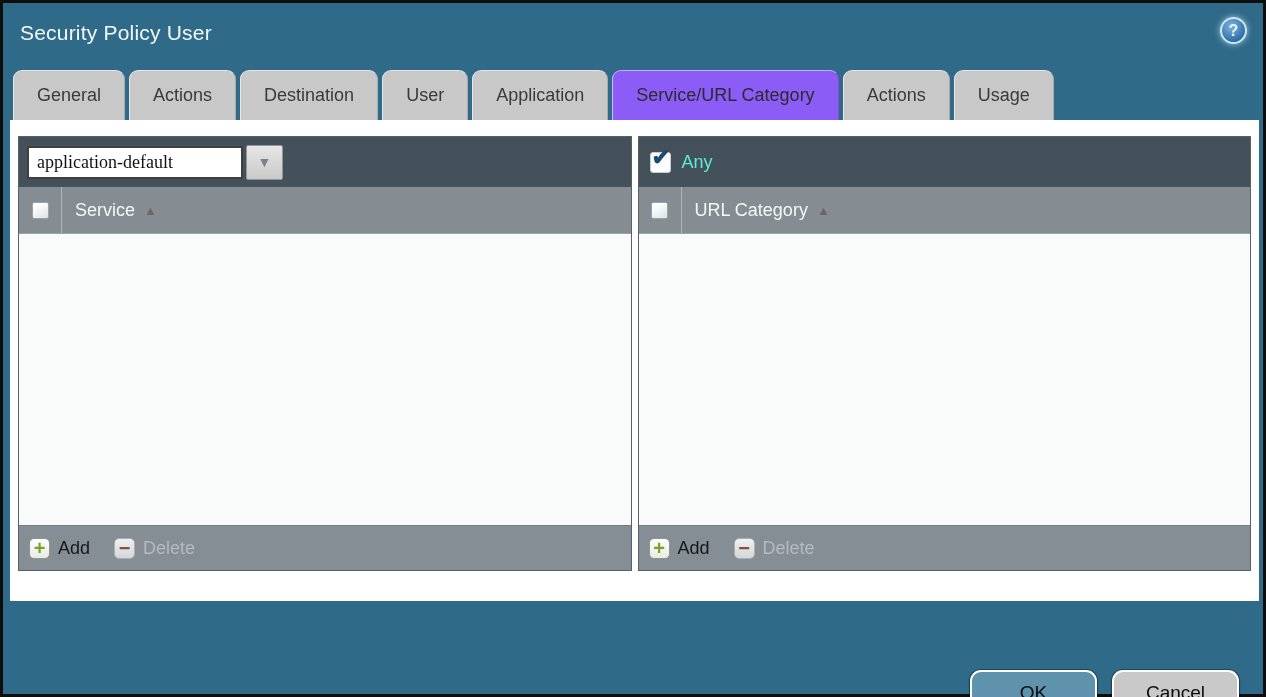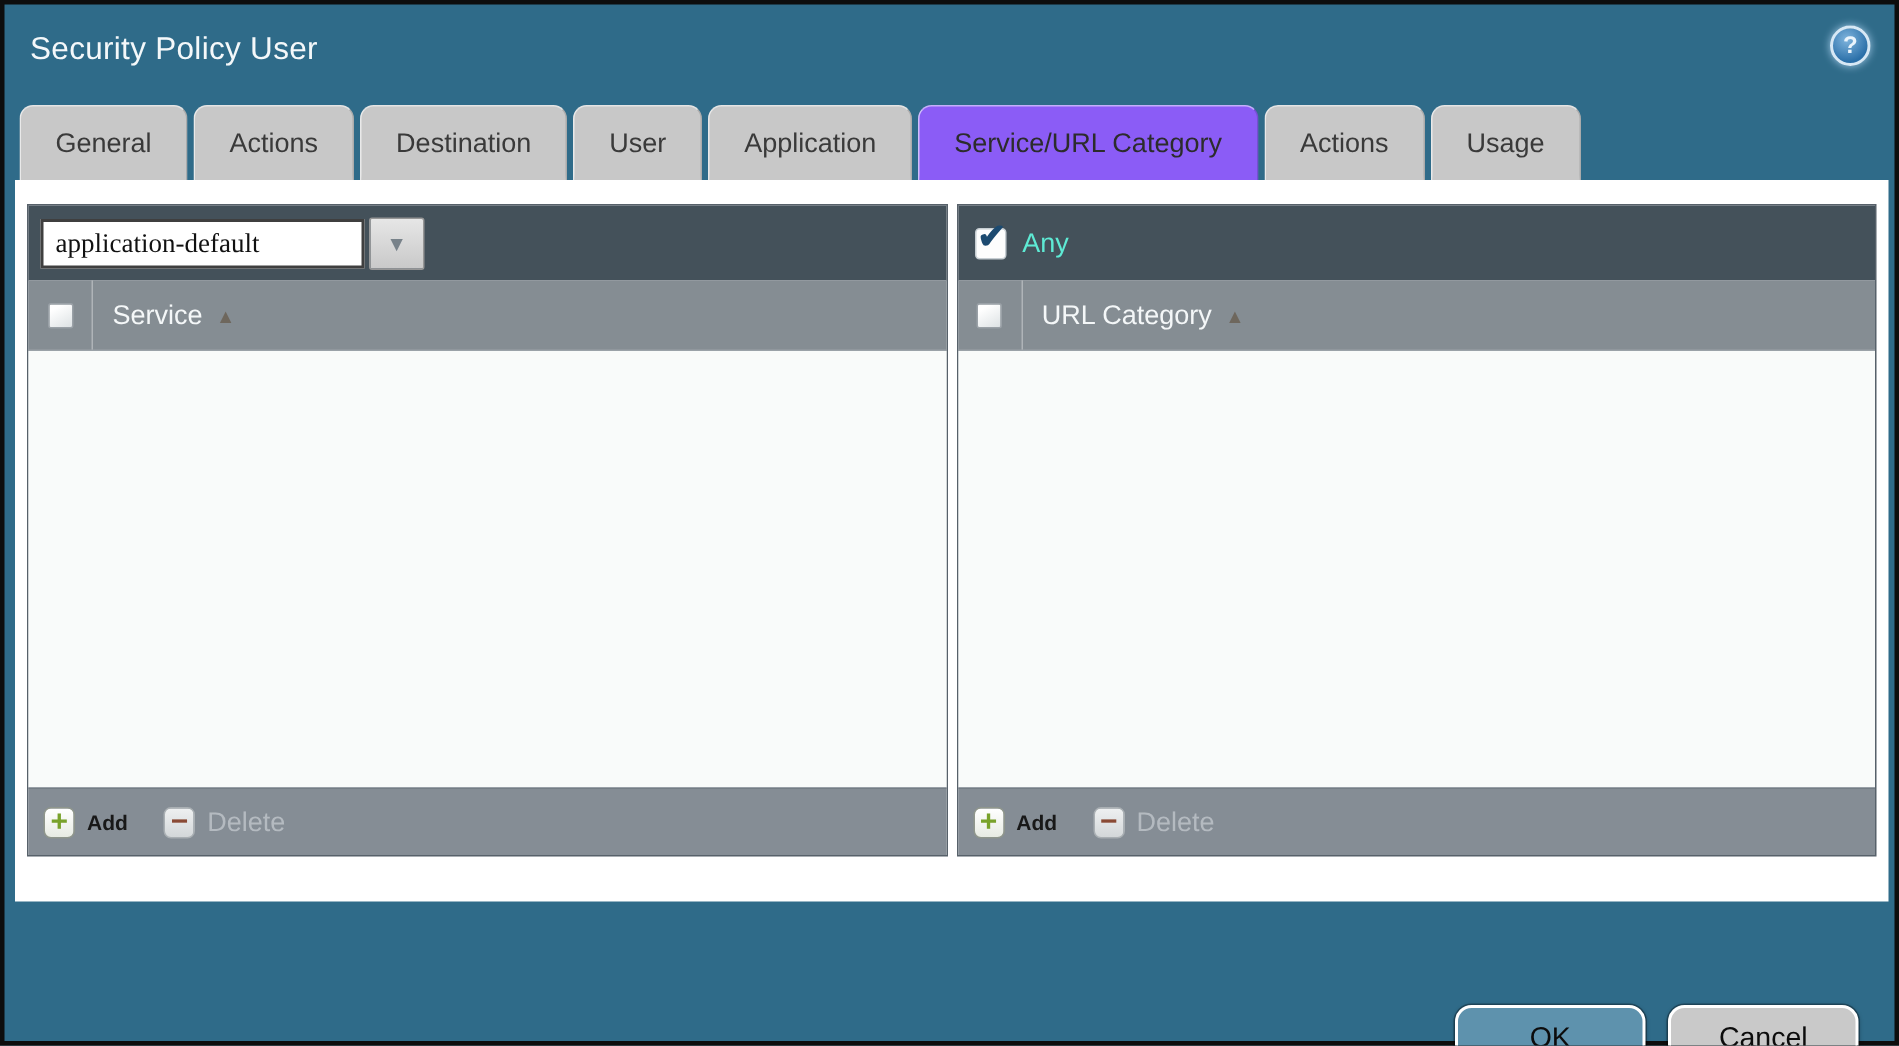--- a/index.html
+++ b/index.html
@@ -112,21 +112,21 @@
     font-weight:900; line-height:1;
   }
   .sq-add {
     background:linear-gradient(#ffffff,#e7ebe3);
     border:1px solid #8f968c; color:#79a22b; font-size:20px;
   }
   .sq-del {
     background:linear-gradient(#eef0f1,#d3d7d9);
     border:1px solid #a9afb3; color:#8a4a35; font-size:20px;
   }
-  .tool-label-add { color:#181818; font-size:14px; font-weight:700; }
+  .tool-label-add { color:#181818; font-size:18px; font-weight:400; }
   .tool-label-del { color:#b4bac0; font-size:18px;text-align:right; }
 
   
   .footer {
     position:absolute; top:627px; right:24px;
     display:flex; gap:15px;
   }
   .btn {
     width:127px; height:45px; border-radius:11px;
     border:2px solid #ffffff; font-family:"Liberation Sans", sans-serif;

